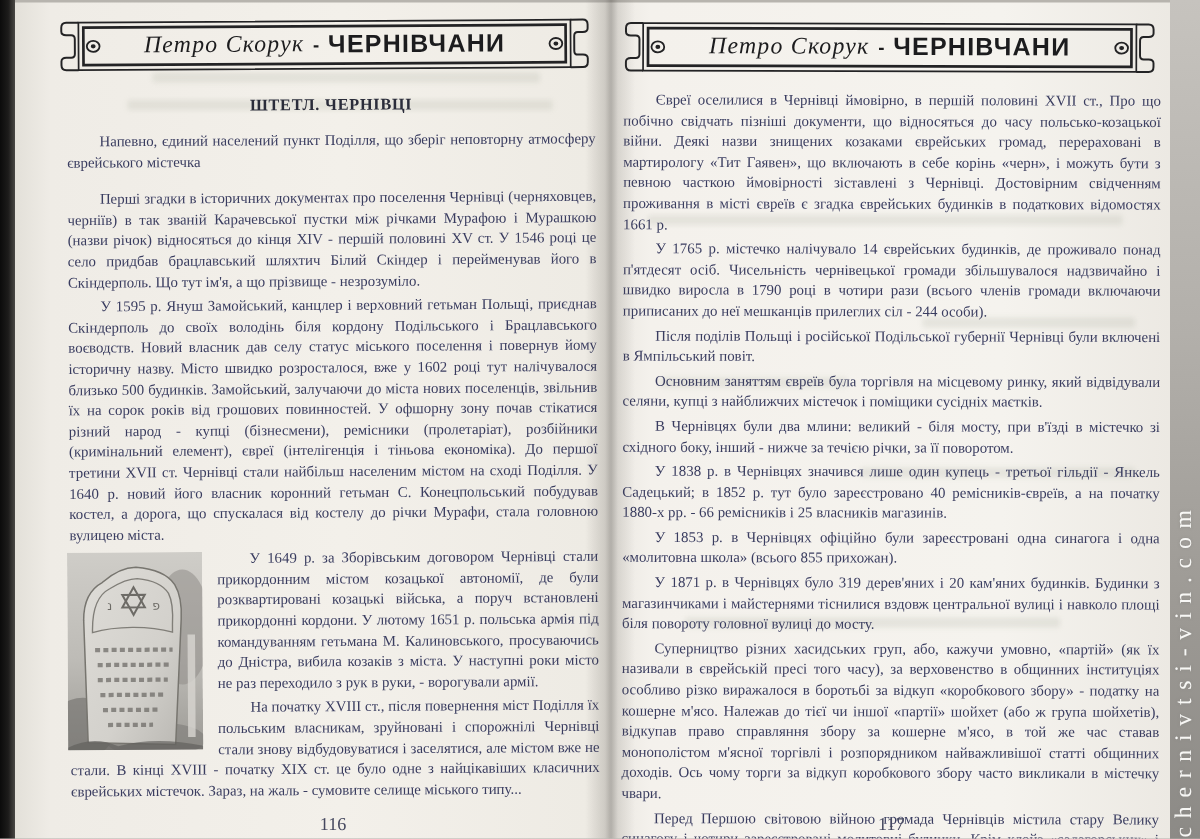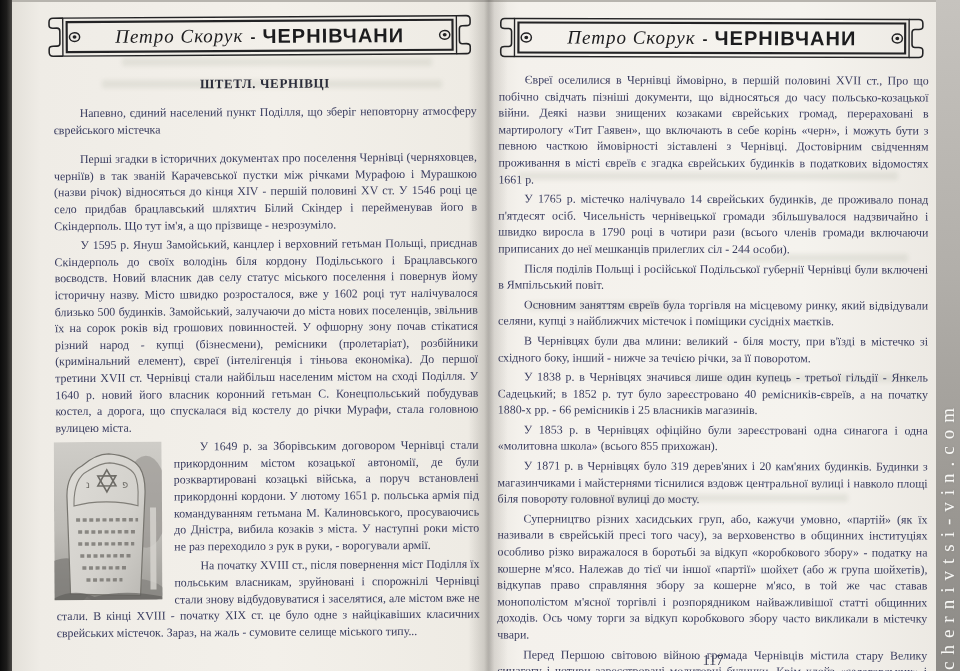--- a/index.html
+++ b/index.html
@@ -122,20 +122,21 @@
             <text x="68" y="46" font-size="10" fill="#6d6b66" font-family="DejaVu Sans, sans-serif">פ</text>
             <path d="M22,78 H84 M24,90 H82 M24,102 H80 M26,114 H78 M28,126 H74 M32,138 H68" stroke="#6f6d68" stroke-width="3.4" stroke-dasharray="4 2.6" opacity=".75"></path>
             <path d="M0,156 Q20,146 40,155 Q70,147 108,155 L108,158 L0,158 Z" fill="#5f5e5a" opacity=".65"></path>
           </svg>
         </span>
 
         <p>У 1649 р. за Зборівським договором Чернівці стали прикордонним містом козацької автономії, де були розквартировані козацькі війська, а поруч встановлені прикордонні кордони. У лютому 1651 р. польська армія під командуванням гетьмана М. Калиновського, просуваючись до Дністра, вибила козаків з міста. У наступні роки місто не раз переходило з рук в руки, - ворогували армії.</p>
         <p>На початку XVIII ст., після повернення міст Поділля їх польським власникам, зруйновані і спорожнілі Чернівці стали знову відбудовуватися і заселятися, але містом вже не стали. В кінці XVIII - початку XIX ст. це було одне з найцікавіших класичних єврейських містечок. Зараз, на жаль - сумовите селище міського типу...</p>
       </div>
     </div>
+    <div class="page-number">116</div>
   </div>
 
   <div class="page page-right">
     <div class="ghost" style="left:30px;top:170px;width:380px;height:8px;"></div>
     <div class="ghost" style="left:250px;top:252px;width:170px;height:8px;"></div>
     <div class="ghost" style="left:40px;top:300px;width:150px;height:8px;"></div>
     <div class="ghost" style="left:200px;top:372px;width:220px;height:8px;"></div>
     <div class="ghost" style="left:60px;top:492px;width:300px;height:8px;"></div>
     <div class="page-inner">
 

